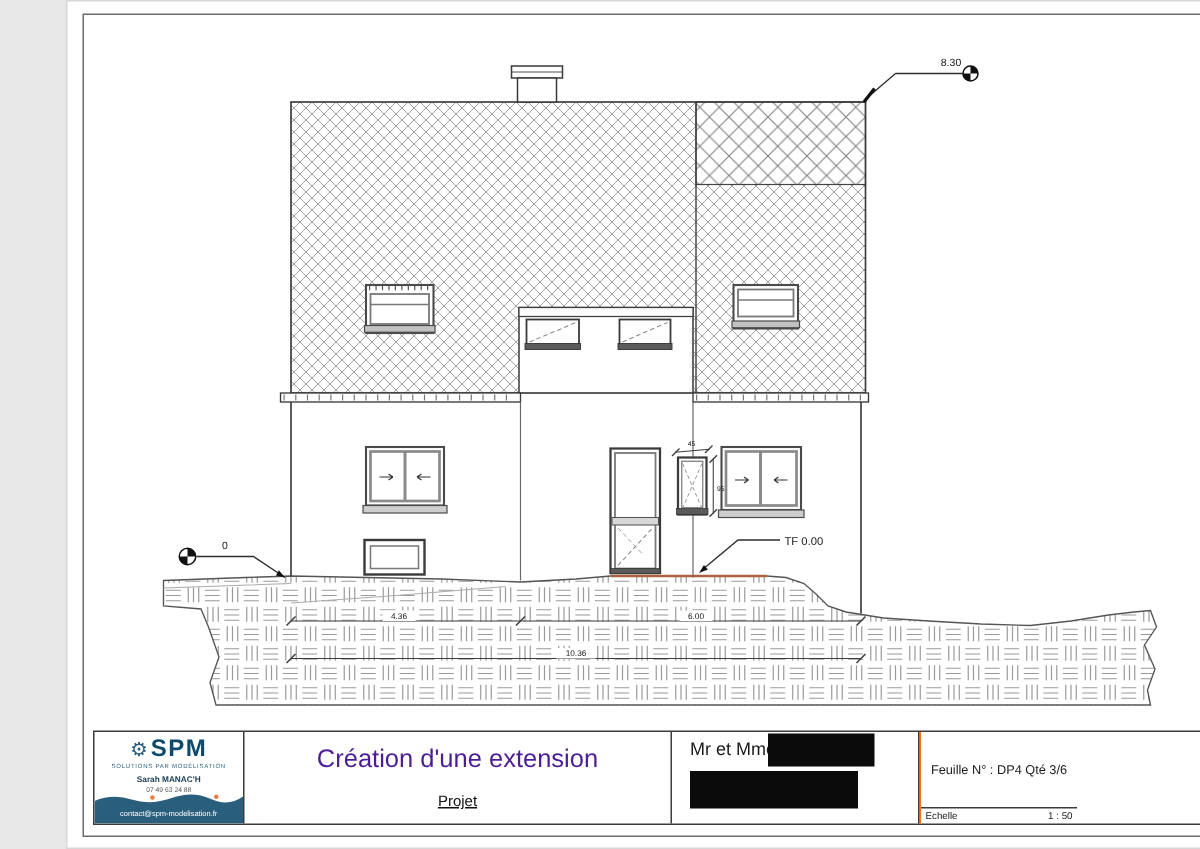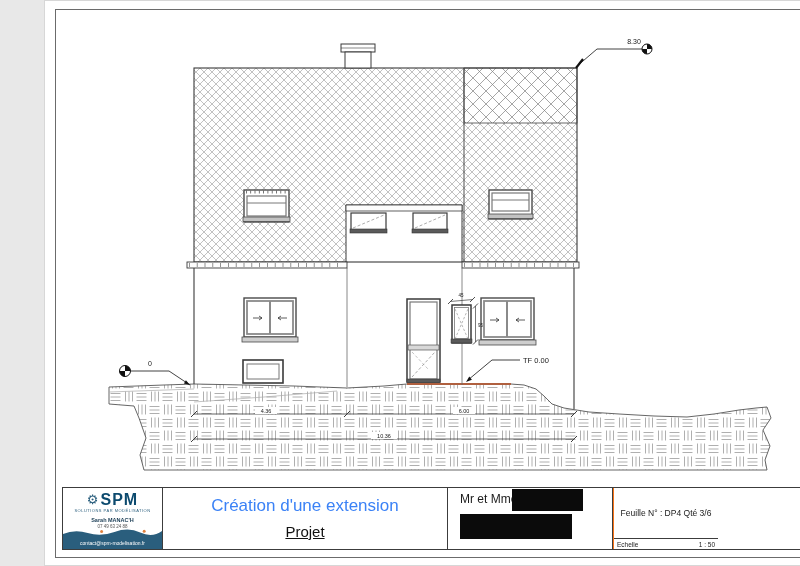--- a/index.html
+++ b/index.html
@@ -18,22 +18,22 @@
   .card-name{font-size:16px;font-weight:bold;letter-spacing:1px;color:#0c4a6e;line-height:15px;}
   .card-tagline{font-size:4px;letter-spacing:.5px;color:#2a5e7d;text-transform:uppercase;margin-top:1px;}
   .card-contact{font-size:5.5px;font-weight:bold;color:#173a52;margin-top:4px;}
   .card-phone{font-size:4.5px;color:#555;margin-top:1px;}
   .card-wave{position:absolute;left:0;bottom:12px;width:100%;height:10px;display:block;}
   .card-band{position:absolute;left:0;bottom:0;width:100%;height:13px;background:#2a5e7d;
              display:flex;align-items:center;justify-content:center;}
   .card-email{font-size:5px;color:#ffffff;}
   .tb-project{flex:1;border-right:1px solid #3c3c3c;display:flex;flex-direction:column;
               align-items:center;justify-content:space-between;padding:8px 0 9px 0;}
-  .project-title{font-size:17px;color:#3b82f6;}
-  .project-sub{font-size:15px;text-decoration:underline;color:#111;}
+  .project-title{font-size:17px;color:#4c1d95;}
+  .project-sub{font-size:10px;text-decoration:underline;color:#111;}
   .tb-client{width:165px;border-right:1px solid #3c3c3c;position:relative;}
   .client-label{position:absolute;left:12px;top:4px;font-size:12px;}
   .redact1{position:absolute;left:64px;top:1px;width:71px;height:22px;background:#0b0b0b;}
   .redact2{position:absolute;left:12px;top:26px;width:112px;height:25px;background:#0b0b0b;}
   .tb-right{width:212px;display:flex;flex-direction:column;}
   .tb-view{height:25px;border-bottom:1px solid #3c3c3c;display:flex;align-items:center;justify-content:center;
            font-size:12px;}
   .tb-lower{flex:1;display:flex;}
   .tb-format-notes{width:108px;display:flex;flex-direction:column;}
   .tb-format{height:11px;border-bottom:1px solid #3c3c3c;display:flex;align-items:center;justify-content:center;

